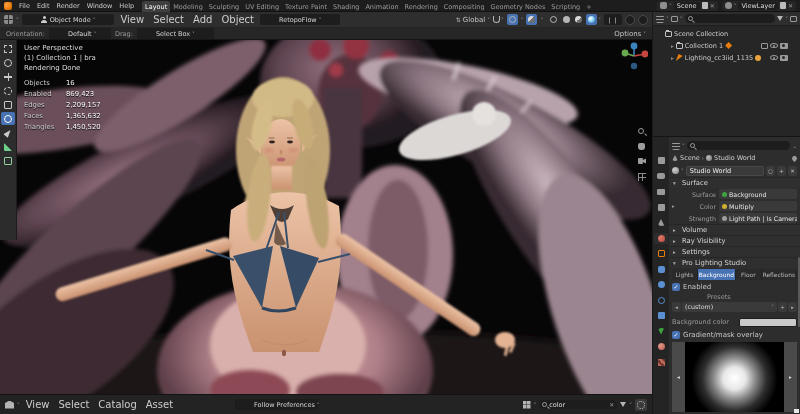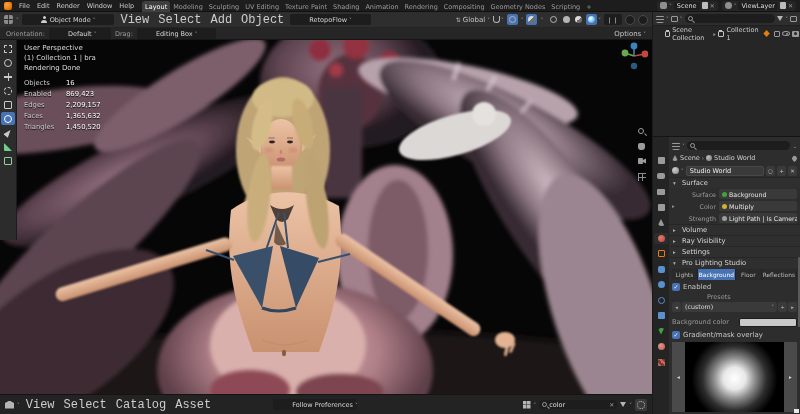--- a/index.html
+++ b/index.html
@@ -22,21 +22,21 @@
   .idblock .fld{background:#1d1d1d;border-radius:2px;height:8px;display:flex;align-items:center;padding:0 3px;color:#ddd;font-size:6.5px;}
   .mini{font-size:5.5px;color:#8f8f8f;}
   .sicon{width:7px;height:7px;border-radius:2px;background:#8f8f8f;flex:0 0 auto;}
   .sicon.page{background:#bdbdbd;border-radius:1px;width:6px;height:7px;}
   .xglyph{color:#9a9a9a;font-size:6px;}
 
   
   .vhead{position:absolute;left:0;top:12px;width:652px;height:16px;background:#2e2e2e;
          display:flex;align-items:center;gap:3px;padding:0 4px;border-bottom:1px solid #242424;}
   .btn{background:#1d1d1d;border-radius:2px;height:11px;display:flex;align-items:center;gap:2px;padding:0 19px;color:#d6d6d6;font-size:6.5px;white-space:nowrap;}
-  .hmenu{padding:0 3px;color:#cdcdcd;font-size:12px;font-family:Liberation Mono, monospace;}
+  .hmenu{padding:0 3px;color:#cdcdcd;font-size:10px;}
   .gicon{width:9px;height:9px;border-radius:2px;background:#6f6f6f;position:relative;flex:0 0 auto;}
   .gicon.grid{background:linear-gradient(#8a8a8a,#8a8a8a) 0 0/4px 4px no-repeat,linear-gradient(#8a8a8a,#8a8a8a) 5px 0/4px 4px no-repeat,linear-gradient(#8a8a8a,#8a8a8a) 0 5px/4px 4px no-repeat,linear-gradient(#8a8a8a,#8a8a8a) 5px 5px/4px 4px no-repeat;}
   .person{width:7px;height:7px;position:relative;}
   .person:before{content:"";position:absolute;left:2px;top:0;width:3px;height:3px;border-radius:50%;background:#cfcfcf;}
   .person:after{content:"";position:absolute;left:0.5px;top:3.5px;width:6px;height:3.5px;border-radius:3px 3px 0 0;background:#cfcfcf;}
   .tgl{width:11px;height:11px;border-radius:2px;display:flex;align-items:center;justify-content:center;background:transparent;}
   .tgl.on{background:#4772b3;}
   .ball{width:7px;height:7px;border-radius:50%;background:#b5b5b5;}
   .ball.wire{background:transparent;border:1px solid #b5b5b5;}
   .ball.mat{background:linear-gradient(135deg,#d9d9d9 50%,#6e6e6e 50%);}
@@ -82,21 +82,21 @@
       linear-gradient(#cfcfcf 1px,transparent 1px) 0 0/4px 4px,
       linear-gradient(90deg,#cfcfcf 1px,transparent 1px) 0 0/4px 4px;opacity:.9;}
 
   
   .outliner{position:absolute;left:653px;top:12px;width:147px;height:125px;background:#262626;border-bottom:1px solid #141414;}
   .ohead{height:14px;background:#2e2e2e;display:flex;align-items:center;gap:2px;padding:0 3px;border-bottom:1px solid #1f1f1f;}
   .search{background:#1d1d1d;border-radius:6px;height:9px;flex:1;display:flex;align-items:center;gap:2px;padding:0 3px;color:#dcdcdc;font-size:6.5px;}
   .magicon{width:5px;height:5px;border:1px solid #9a9a9a;border-radius:50%;position:relative;flex:0 0 auto;}
   .magicon:after{content:"";position:absolute;left:3.6px;top:3.6px;width:2.6px;height:1px;background:#9a9a9a;transform:rotate(45deg);}
   .funnel{width:0;height:0;border-left:3.5px solid transparent;border-right:3.5px solid transparent;border-top:5px solid #b5b5b5;}
-  .otree{padding:2px 12px;display:flex;flex-direction:row;gap:1px;}
+  .otree{padding:2px 12px;display:flex;flex-direction:column;gap:1px;}
   .orow{display:flex;align-items:center;gap:2px;height:11px;color:#cbcbcb;font-size:6.5px;}
   .colicon{width:7px;height:6px;border:1px solid #c3c3c3;border-radius:1px;position:relative;}
   .colicon:before{content:"";position:absolute;left:0;top:-2px;width:3px;height:1.5px;background:#c3c3c3;}
   .armicon{width:7px;height:7px;background:#e87d0d;clip-path:polygon(50% 0,100% 50%,50% 100%,0 50%);}
   .bulb{width:6px;height:6px;border-radius:50%;background:#e8a33d;position:relative;}
   .eye{width:8px;height:5px;border:1px solid #9a9a9a;border-radius:50%;position:relative;}
   .eye:after{content:"";position:absolute;left:2.3px;top:0.8px;width:2.2px;height:2.2px;border-radius:50%;background:#9a9a9a;}
   .camico{width:8px;height:6px;background:#9a9a9a;border-radius:1px;position:relative;}
   .camico:after{content:"";position:absolute;left:2.3px;top:1.3px;width:3px;height:3px;border-radius:50%;background:#262626;}
   .scricon{width:7px;height:6px;border:1px solid #9a9a9a;border-radius:1px;}
@@ -242,21 +242,21 @@
   </div>
 
   <div class="tset">
     <span class="lbl">Orientation:</span>
     <div class="btn" style="width:62px;justify-content:space-between;">
       <span>Default</span>
       <span class="mini">˅</span>
     </div>
     <span class="lbl">Drag:</span>
     <div class="btn">
-      <span>Editing Box</span>
+      <span>Select Box</span>
       <span class="mini">˅</span>
     </div>
     <div class="grow"></div>
     <div class="r" style="gap:2px">
       <span>Options</span>
       <span class="mini">˅</span>
     </div>
   </div>
 
   <div class="ltool">

